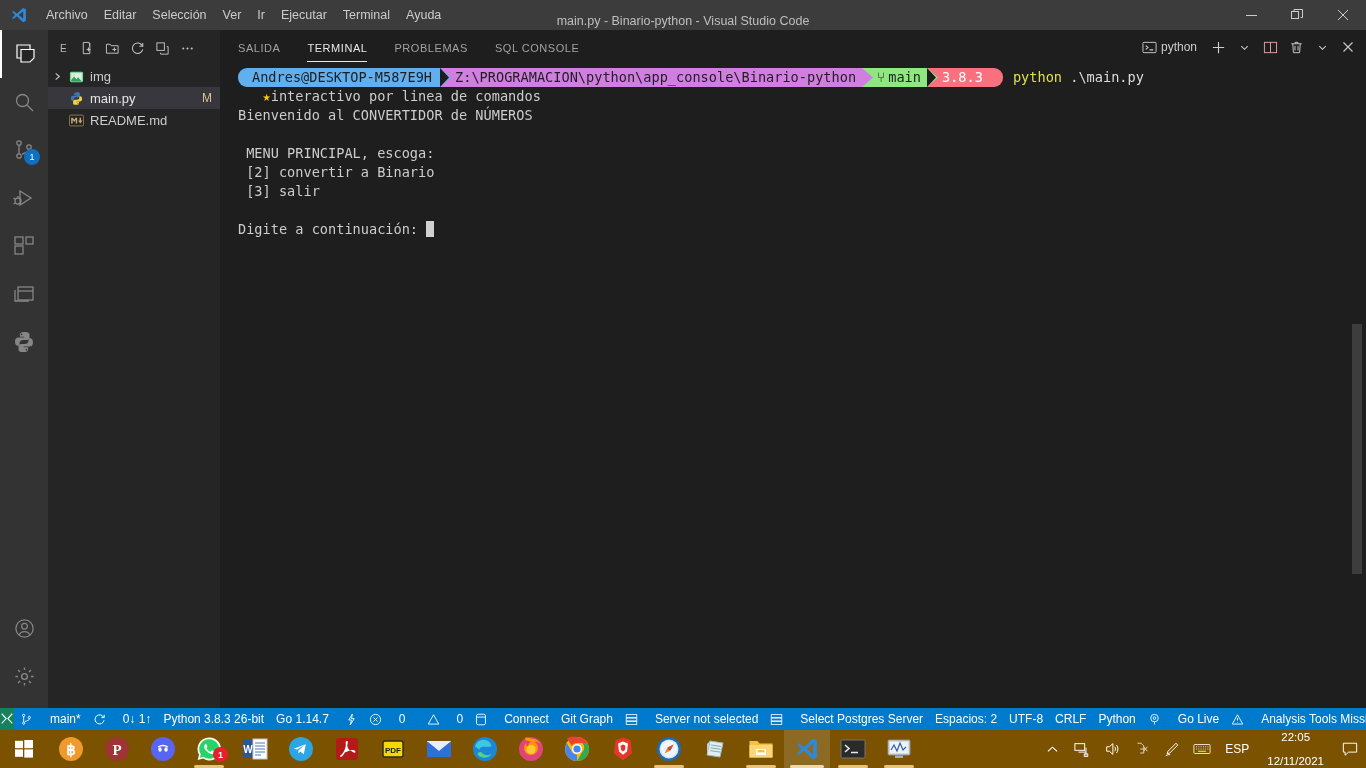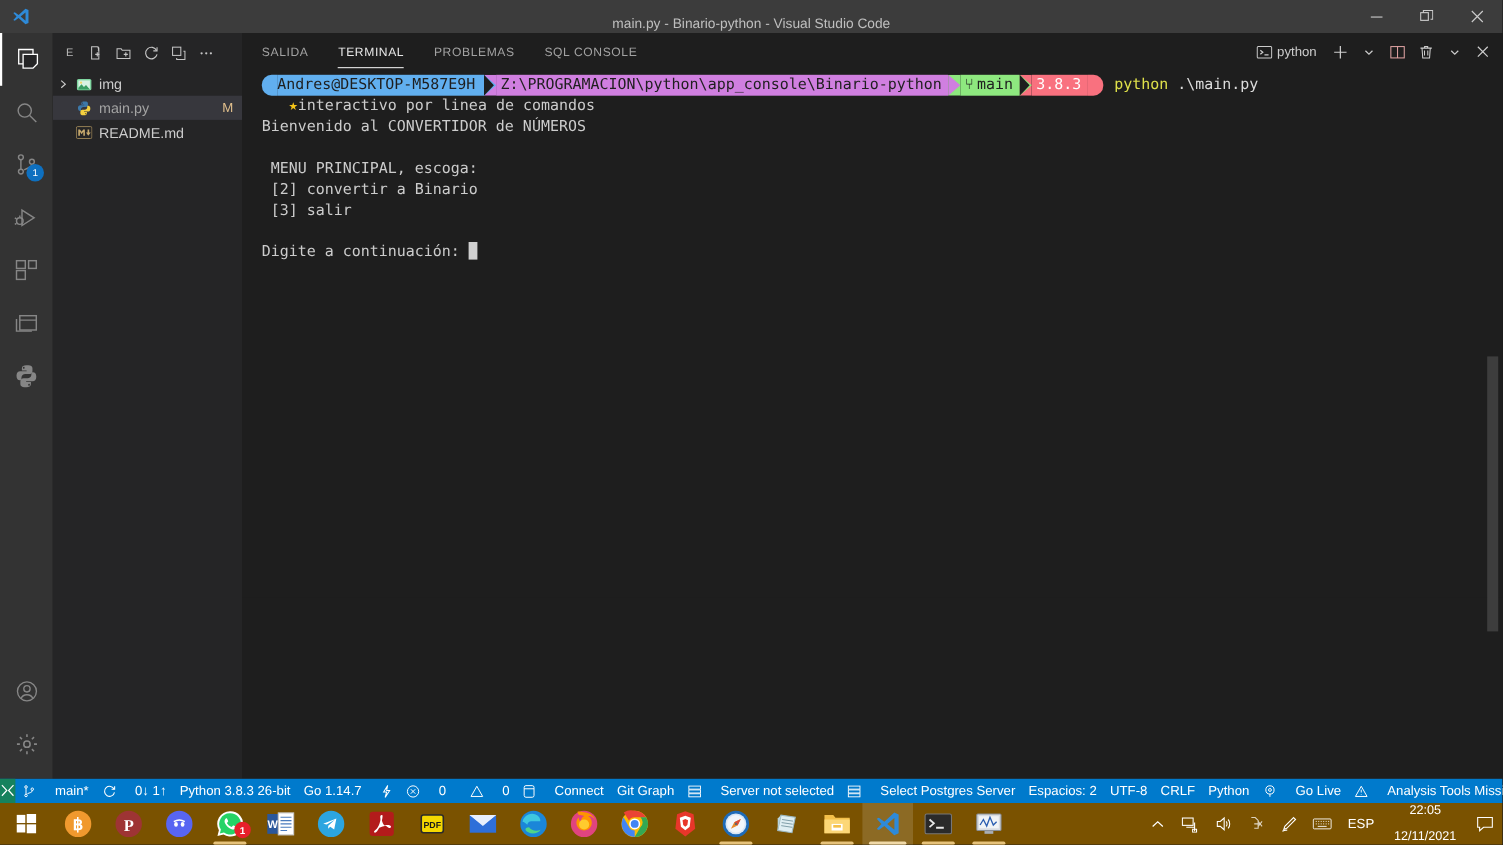--- a/index.html
+++ b/index.html
@@ -67,21 +67,21 @@
   .sb-act { width: 22px; height: 22px; display: flex; align-items: center; justify-content: center; color: #c5c5c5; }
   .tree { margin-top: 4px; font-size: 13px; }
   .tree-row {
     height: 22px; display: flex; align-items: center; color: #cccccc;
     padding-right: 8px; white-space: nowrap; position: relative;
   }
   .tree-row.selected { background: #37373d; }
   .tw { width: 18px; display: flex; align-items: center; justify-content: center; color: #cccccc; }
   .ficon { width: 20px; display: flex; align-items: center; justify-content: center; margin-right: 4px; }
   .tree-label { flex: 1; font-size: 13px; }
-  .tree-label.mod { color: #a3a3a3; }
+  .tree-label.mod { color: #e5e5e5; }
   .tree-badge { color: #e2c08d; font-size: 12px; margin-left: 6px; }
 
   
   .panel {
     position: absolute; top: 30px; left: 220px; width: 1146px; height: 513px;
     background: #1e1e1e;
   }
   .panel-tabs {
     height: 34px; display: flex; align-items: center; padding-left: 18px; position: relative;
   }
@@ -203,20 +203,30 @@
 </head>
 <body>
 
 <div class="app">
 
   <div class="titlebar">
     <div class="vscode-logo">
       <svg width="18" height="18" viewBox="0 0 24 24">
           <path fill="#2e8ad8" d="M17.5 2.5 9.2 10.3 4.6 6.8 2.8 7.7l3.9 4.3-3.9 4.3 1.8.9 4.6-3.5 8.3 7.8 3.7-1.7V4.2l-3.7-1.7zM17.6 7v10l-6-5 6-5z"></path>
         </svg>
+    </div>
+    <div class="menu">
+      <div class="menu-item">Archivo</div>
+      <div class="menu-item">Editar</div>
+      <div class="menu-item">Selección</div>
+      <div class="menu-item">Ver</div>
+      <div class="menu-item">Ir</div>
+      <div class="menu-item">Ejecutar</div>
+      <div class="menu-item">Terminal</div>
+      <div class="menu-item">Ayuda</div>
     </div>
     <div class="title-text">main.py - Binario-python - Visual Studio Code</div>
     <div class="winctl">
       <div class="winbtn">
         <svg width="11" height="11" viewBox="0 0 11 11">
             <rect x="0" y="5" width="11" height="1" fill="#cccccc"></rect>
           </svg>
       </div>
       <div class="winbtn">
         <svg width="12" height="12" viewBox="0 0 12 12" fill="none" stroke="#cccccc" stroke-width="1">

